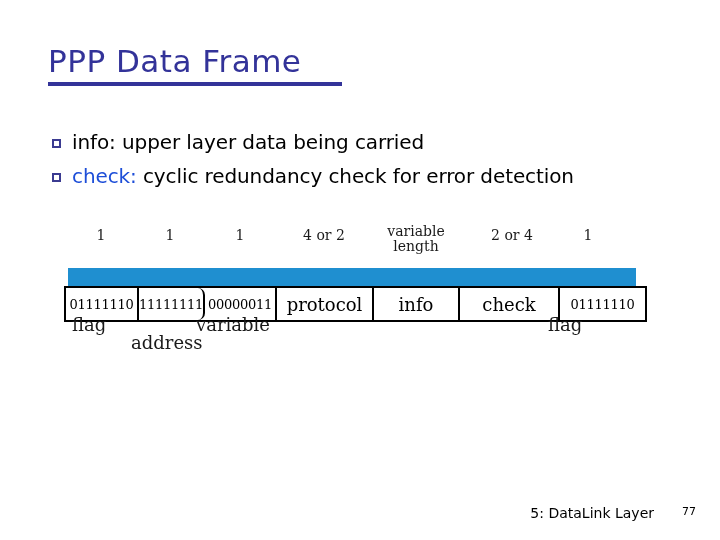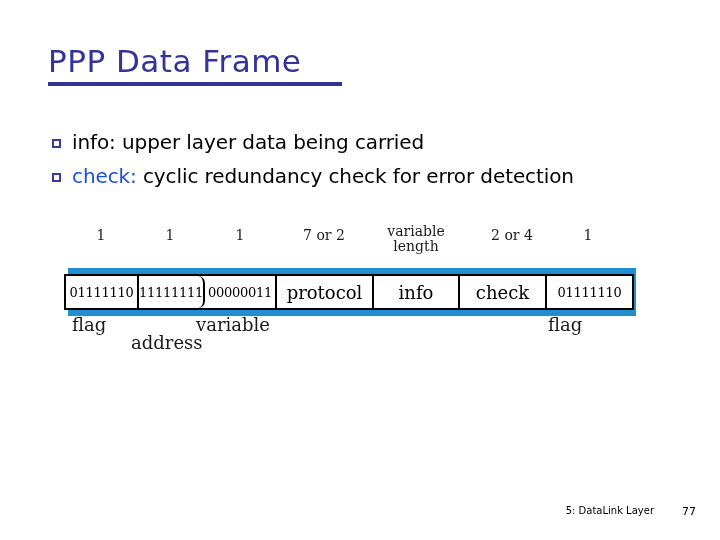--- a/index.html
+++ b/index.html
@@ -103,21 +103,21 @@
     top: 40px;
     width: 568px;
     height: 48px;
     background: #1f8fd0;
   }
 
   
   #frame-row {
     position: absolute;
     left: 64px;
-    top: 46px;
+    top: 58px;
     height: 36px;
     display: flex;
     border: 2px solid #000000;
     box-sizing: border-box;
     background: #ffffff;
   }
   .frame-cell {
     border-right: 2px solid #000000;
     box-sizing: border-box;
     display: flex;
@@ -155,21 +155,21 @@
     left: 0;
     top: 505px;
     width: 720px;
     height: 20px;
   }
   #footer-chapter {
     position: absolute;
     right: 66px;
     top: 0;
     font-family: "DejaVu Sans", sans-serif;
-    font-size: 10px;
+    font-size: 14px;
     color: #000000;
     white-space: nowrap;
   }
   #footer-page {
     position: absolute;
     right: 24px;
     top: 0;
     font-family: "DejaVu Sans", sans-serif;
     font-size: 11px;
     color: #000000;
@@ -193,27 +193,27 @@
   </div>
 
 <div id="frame-diagram">
   <div id="frame-highlight"></div>
   <div id="frame-row">
       <div class="frame-cell bits" style="width: 73px;">01111110</div>
       <div class="frame-cell bits" style="width: 66px; border-radius: 7px;">11111111</div>
       <div class="frame-cell bits" style="width: 72px;">00000011</div>
       <div class="frame-cell word" style="width: 97px;">protocol</div>
       <div class="frame-cell word" style="width: 86px;">info</div>
-      <div class="frame-cell word" style="width: 87px;">check</div>
+      <div class="frame-cell word" style="width: 100px;">check</div>
       <div class="frame-cell bits" style="width: 85px;">01111110</div>
     </div>
 <div class="size-label" style="left: 66px; width: 70px;">1</div>
     <div class="size-label" style="left: 135px; width: 70px;">1</div>
     <div class="size-label" style="left: 205px; width: 70px;">1</div>
-    <div class="size-label" style="left: 289px; width: 70px;">7 or 2</div>
+    <div class="size-label" style="left: 289px; width: 70px;">4 or 2</div>
     <div class="size-label two-line" style="left: 371px; width: 90px;">
       <div>variable</div>
       <div>length</div>
     </div>
     <div class="size-label" style="left: 477px; width: 70px;">2 or 4</div>
     <div class="size-label" style="left: 553px; width: 70px;">1</div>
     <div class="name-label" style="left: 72px; top: 86px;">flag</div>
     <div class="name-label" style="left: 196px; top: 86px;">variable</div>
     <div class="name-label" style="left: 131px; top: 104px;">address</div>
     <div class="name-label" style="left: 548px; top: 86px;">flag</div>

